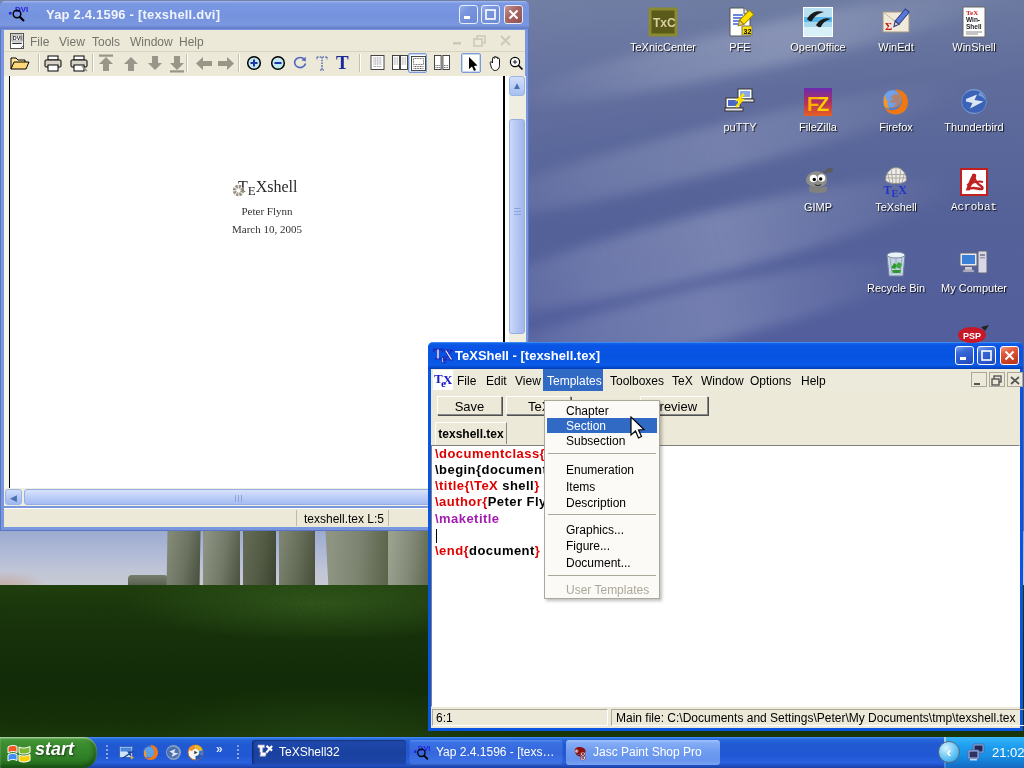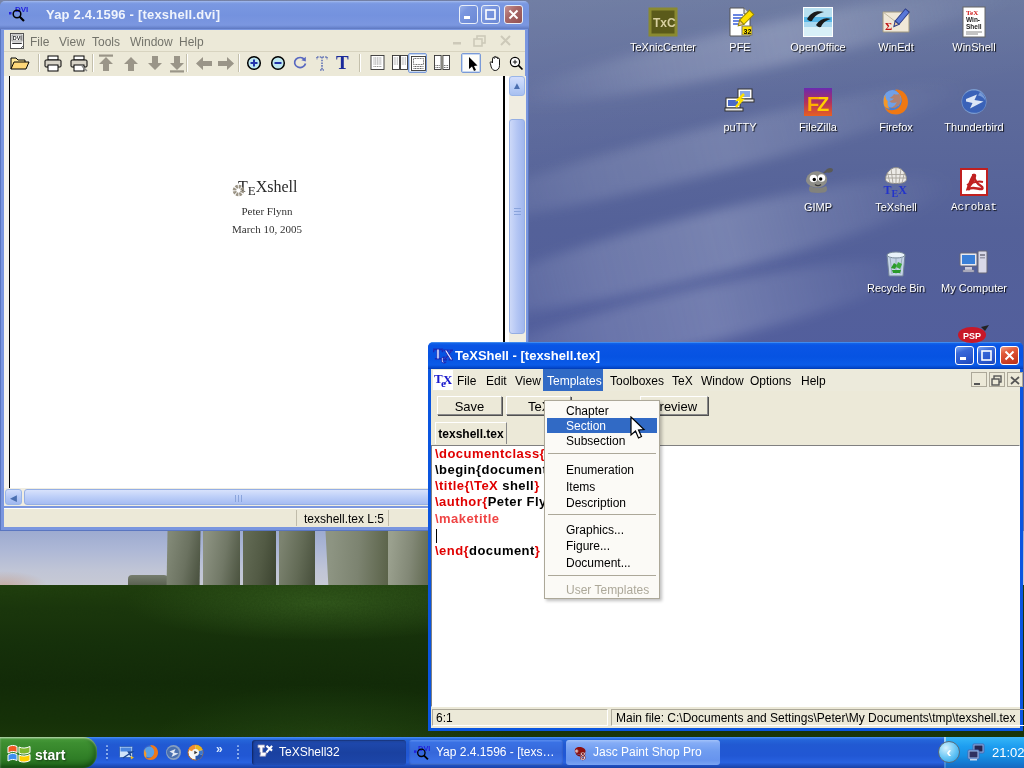--- a/index.html
+++ b/index.html
@@ -345,21 +345,21 @@
 
   <div class="abs" style="left:3px; top:79px; width:589px; height:24px; background:#ece9d8;">
     <div class="abs" style="left:4px; top:1px; width:72px; height:22px; background:#ece9d8; border:1px solid #fff; border-right-color:#888; border-bottom:none; font-size:12px; font-weight:bold; text-align:center; padding-top:4px;">texshell.tex</div>
   </div>
 
   <div class="abs" style="left:3px; top:103px; width:589px; height:262px; background:#fff; border:1px solid #808080; border-bottom-color:#fff; border-right-color:#fff; font-weight:bold; font-size:13px; letter-spacing:0.45px;">
     <div class="abs" style="left:3px; top:0px; color:#e00000;">\documentclass{a</div>
     <div class="abs" style="left:3px; top:16px;"><span style="color:#000000;">\begin{</span>document</div>
     <div class="abs" style="left:3px; top:32px;"><span style="color:#e00000;">\title{\TeX</span> shell<span style="color:#e00000;">}</span></div>
     <div class="abs" style="left:3px; top:48px;"><span style="color:#e00000;">\author{</span>Peter Fly</div>
-    <div class="abs" style="left:3px; top:65px; color:#ef4444;">\maketitle</div>
+    <div class="abs" style="left:3px; top:65px; color:#a21caf;">\maketitle</div>
     <div class="abs" style="left:4px; top:83px; width:1px; height:14px; background:#000;"></div>
     <div class="abs" style="left:3px; top:97px;"><span style="color:#e00000;">\end{</span>document<span style="color:#e00000;">}</span></div>
   </div>
 
   <div class="abs" style="left:3px; top:365px; width:589px; height:21px; background:#ece9d8; font-size:12px;">
     <div class="abs" style="left:1px; top:2px; width:176px; height:17px; border:1px solid #aca899; border-bottom-color:#fff; border-right-color:#fff; padding:1px 0 0 3px;">6:1</div>
     <div class="abs" style="left:180px; top:2px; width:419px; height:17px; border:1px solid #aca899; border-bottom-color:#fff; border-right-color:#fff; padding:1px 8px 0 4px; white-space:nowrap; overflow:hidden;">Main file: C:\Documents and Settings\Peter\My Documents\tmp\texshell.tex</div>
   </div>
 </div>
 
@@ -559,21 +559,21 @@
 
   <div class="abs" style="left:0; top:0; width:97px; height:31px; border-radius:0 14px 14px 0;
      background:linear-gradient(180deg,#7ebe6e 0%, #479939 8%, #3d8f31 18%, #36862b 45%, #2f7d26 70%, #266e1e 88%, #1d5c17 100%);
      box-shadow:inset 0 1px 2px rgba(255,255,255,0.5), inset -3px -2px 5px rgba(0,40,0,0.4);">
     <svg class="abs" style="left:6px; top:4px;" width="26" height="24" viewBox="0 0 26 24">
       <path d="M2 6 C5 4 8 4 11 5.5 L11 11.5 C8 10 5 10 2 12 Z" fill="#f25a22" stroke="#fff" stroke-width="1"></path>
       <path d="M13 6 C16 7.5 20 7.5 24 5.5 L24 11.5 C20 13.5 16 13.5 13 12 Z" fill="#7db72f" stroke="#fff" stroke-width="1"></path>
       <path d="M2 14 C5 12 8 12 11 13.5 L11 19.5 C8 18 5 18 2 20 Z" fill="#3d8ef0" stroke="#fff" stroke-width="1"></path>
       <path d="M13 14 C16 15.5 20 15.5 24 13.5 L24 19.5 C20 21.5 16 21.5 13 20 Z" fill="#ffd000" stroke="#fff" stroke-width="1"></path>
     </svg>
-    <span style="position:absolute; left:35px; top:10px; color:#fff; font-size:14px; font-weight:bold; text-shadow:1px 1px 2px rgba(0,0,0,0.5);">start</span>
+    <span style="position:absolute; left:35px; top:2px; color:#fff; font-size:18px; font-weight:bold; font-style:italic; text-shadow:1px 1px 2px rgba(0,0,0,0.5);">start</span>
   </div>
 
   <div class="abs" style="left:106px; top:8px; width:2px; height:16px; background:repeating-linear-gradient(180deg, rgba(170,200,245,0.75) 0 2px, rgba(30,70,170,0.35) 2px 4px); border-radius:2px;"></div>
   <div class="abs" style="left:237px; top:8px; width:2px; height:16px; background:repeating-linear-gradient(180deg, rgba(170,200,245,0.75) 0 2px, rgba(30,70,170,0.35) 2px 4px); border-radius:2px;"></div>
   <div class="qlicon" style="left:118px;"><svg width="17" height="17" viewBox="0 0 17 17">
         <rect x="1.5" y="2.5" width="13" height="11" rx="1" fill="#cfe4fa" stroke="#3a68b8"></rect>
         <rect x="2.5" y="3.5" width="11" height="4" fill="#4a86e0"></rect>
         <path d="M5 14 L14 8 L10.5 8 L13 12" stroke="#1a4898" stroke-width="1.5" fill="none"></path>
         <path d="M13 15.5 l3 -2 l-3.5 -1.5 z" fill="#e8b820"></path>
       </svg></div>

